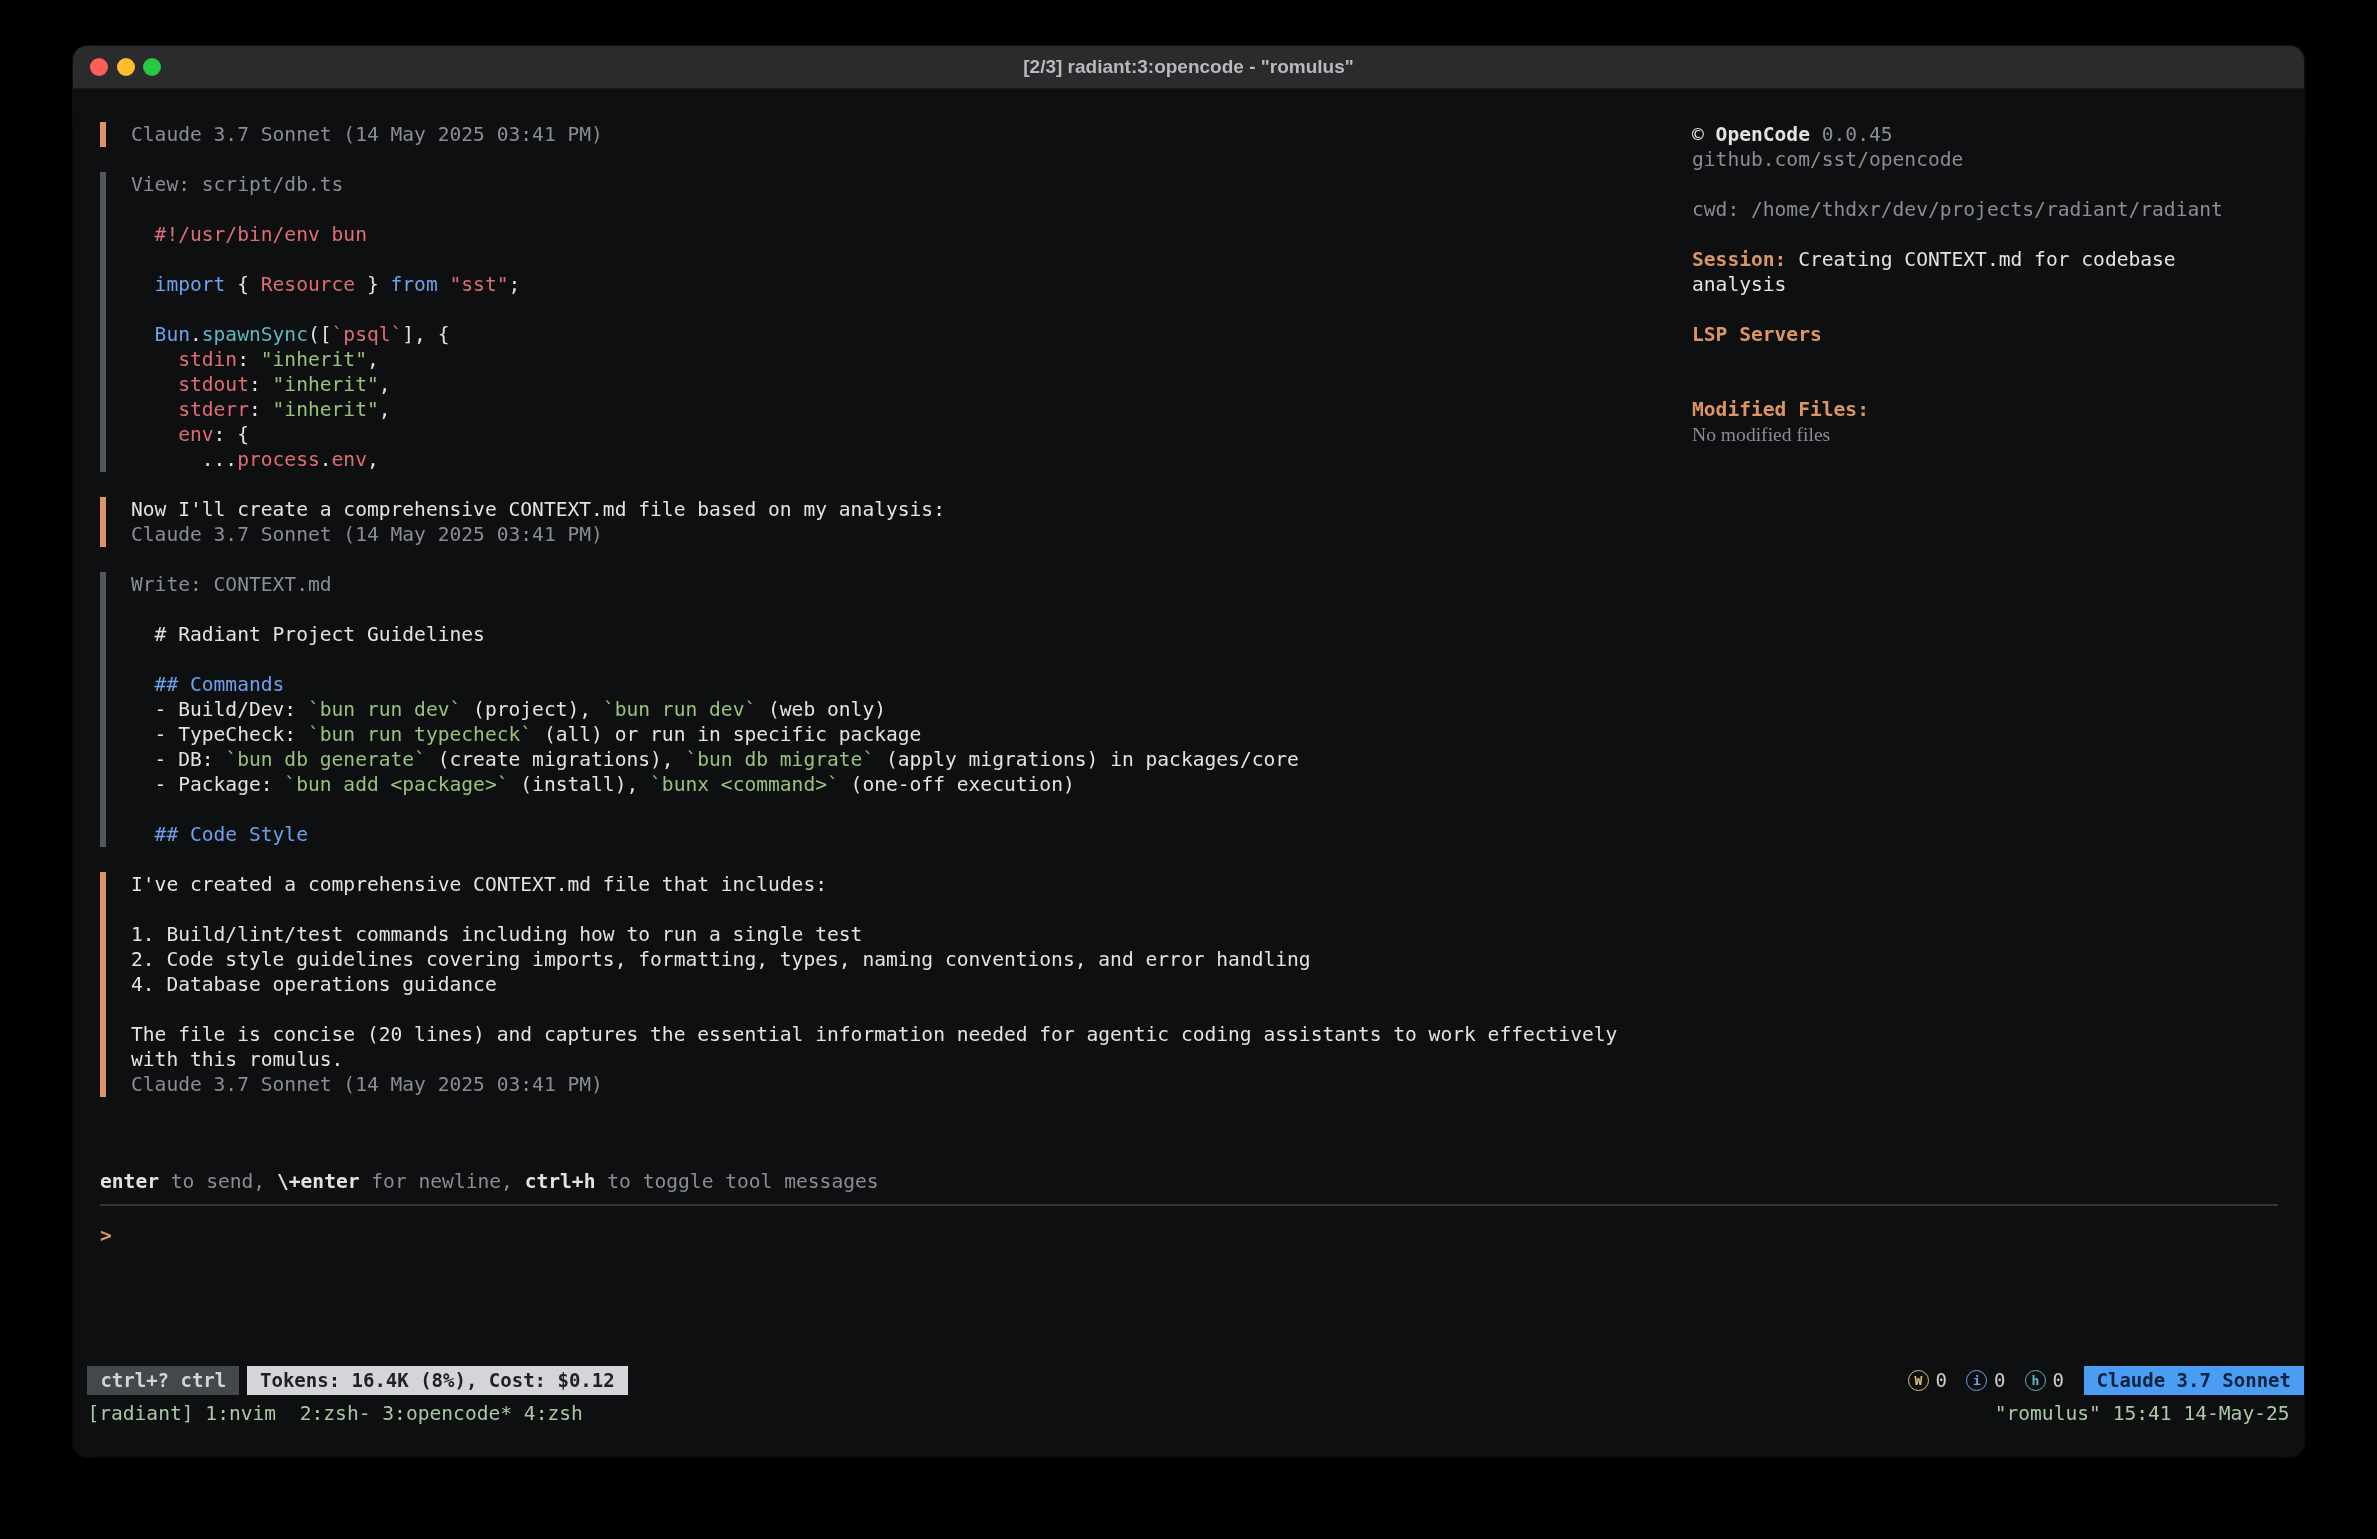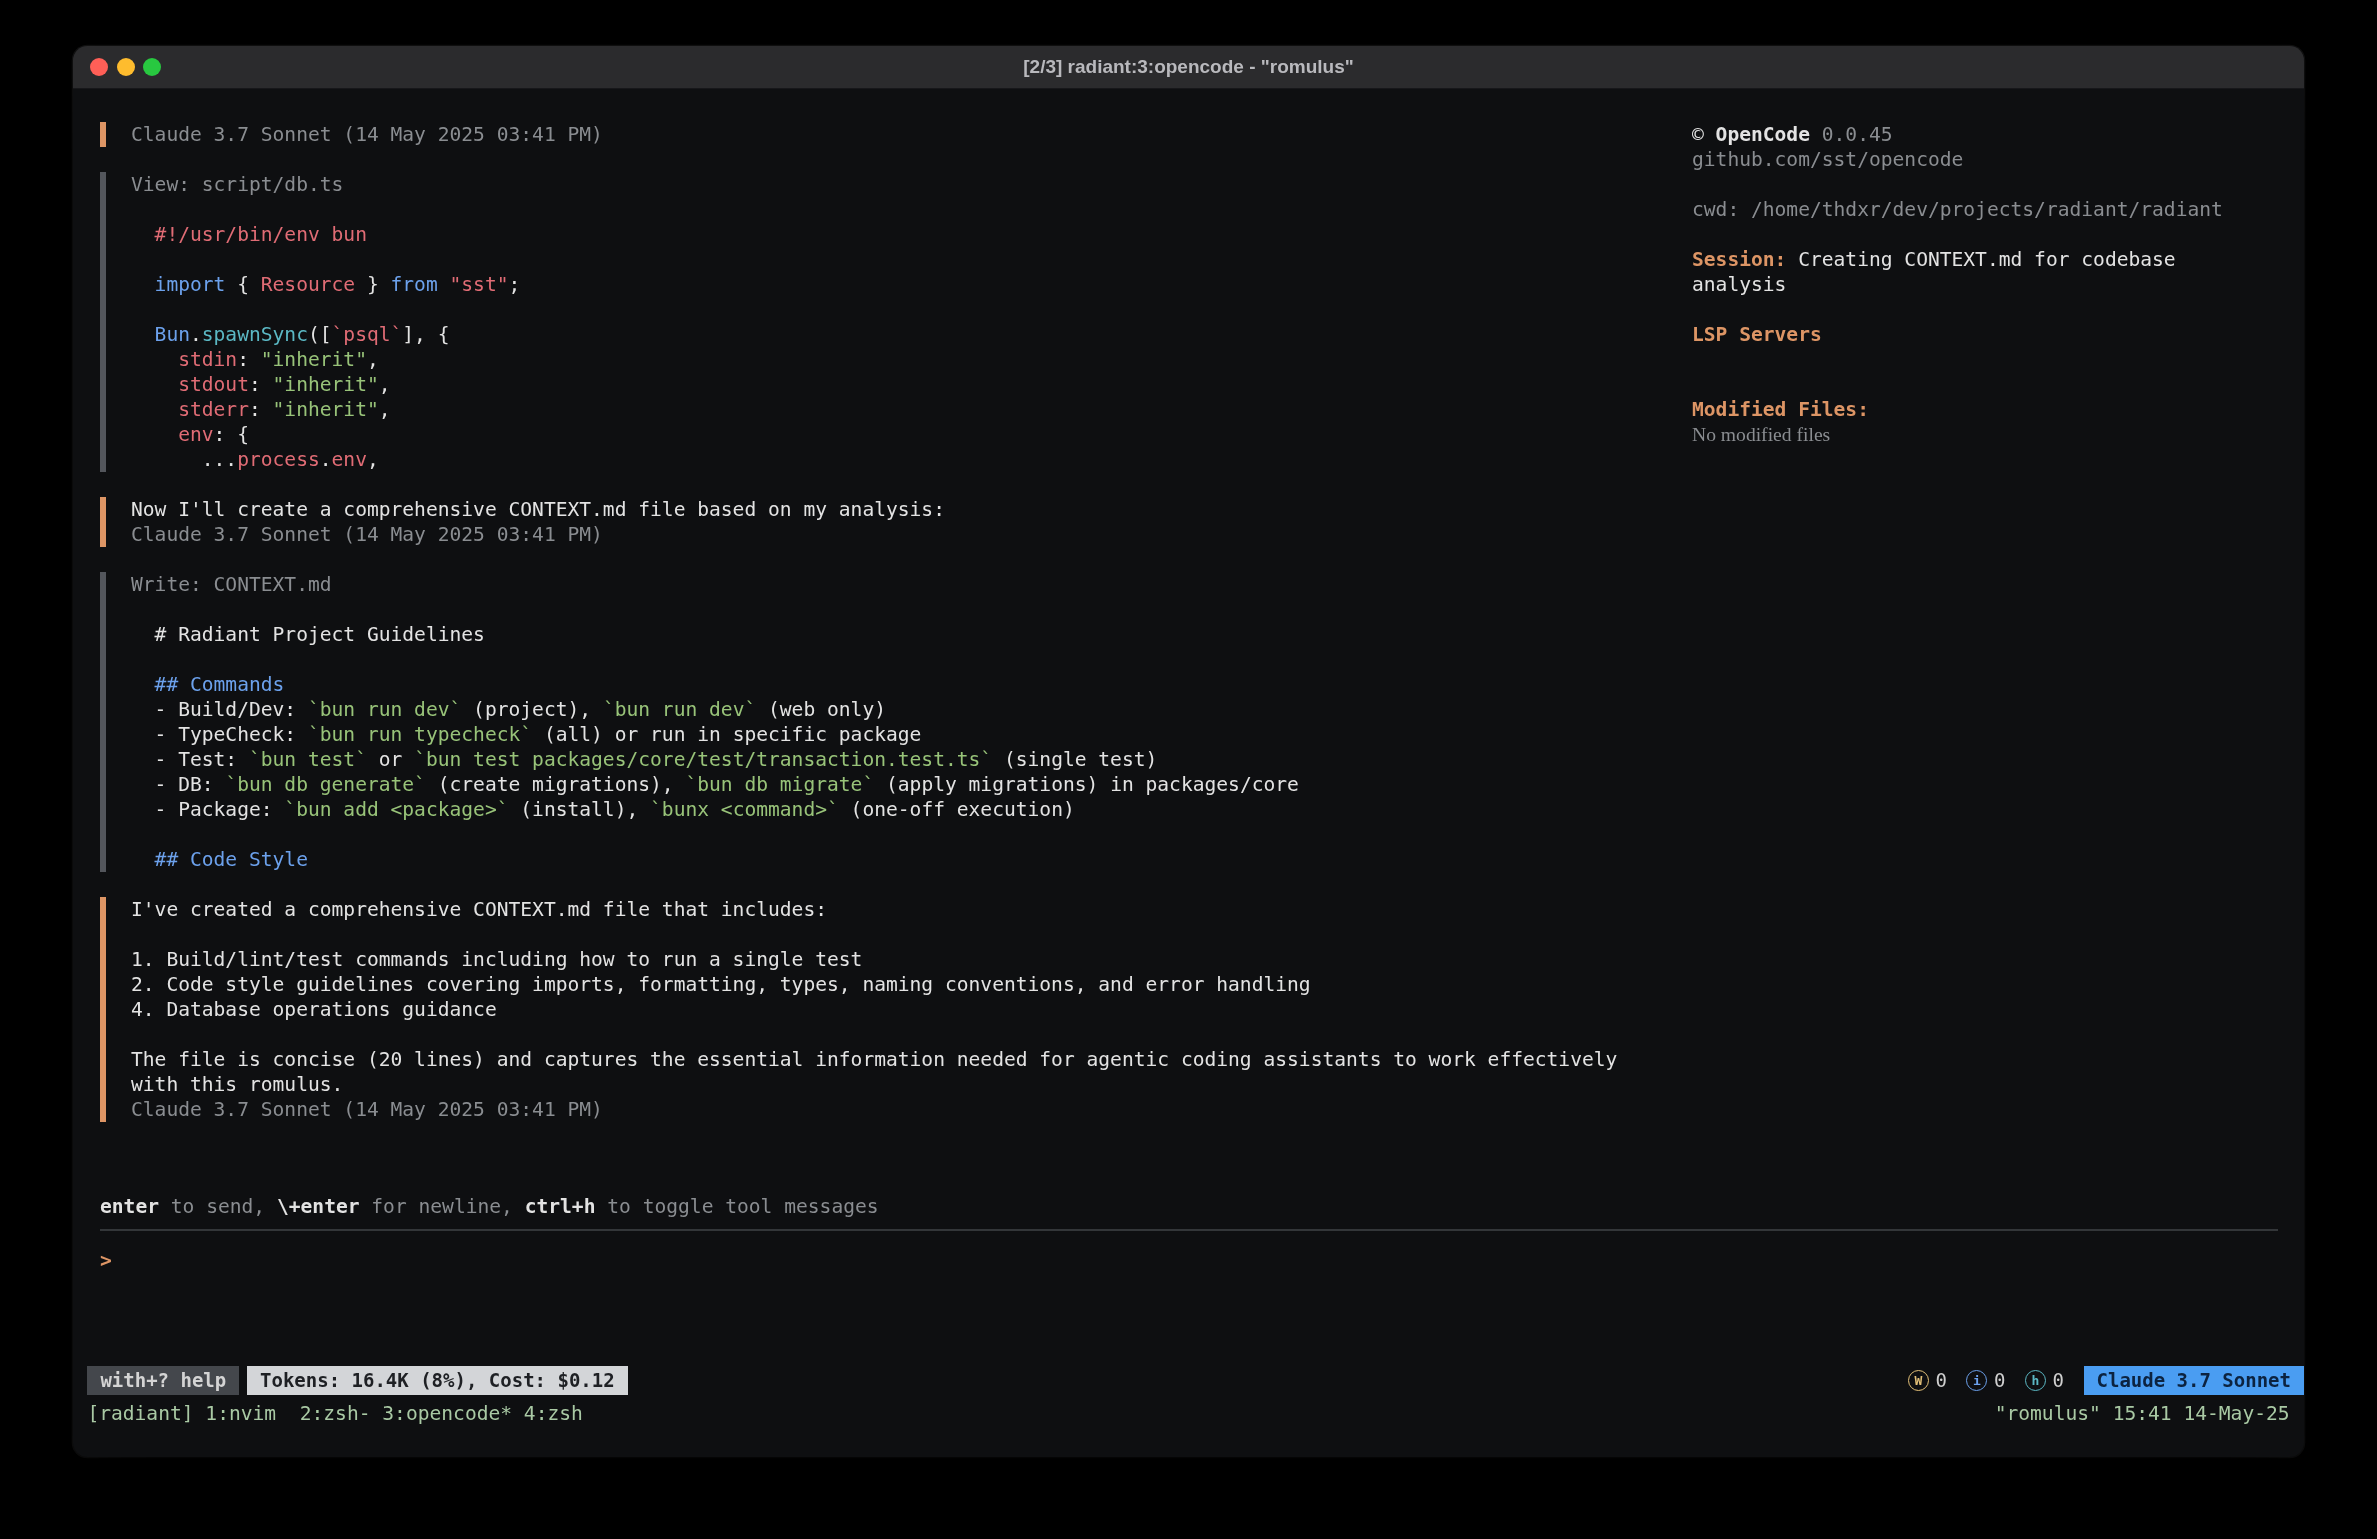--- a/index.html
+++ b/index.html
@@ -119,21 +119,20 @@
         </div>
         <div class="block">
           <div>
               <div class="line"><span style="color: rgb(138, 141, 145);">Write: CONTEXT.md</span></div>
               <div class="line"></div>
               <div class="line"><span style="color: rgb(227, 227, 227);">  # Radiant Project Guidelines</span></div>
               <div class="line"></div>
               <div class="line"><span style="color: rgb(227, 227, 227);">  </span><span style="color: rgb(108, 161, 236);">## Commands</span></div>
               <div class="line"><span style="color: rgb(227, 227, 227);">  - Build/Dev: </span><span style="color: rgb(152, 195, 121);">`bun run dev`</span><span style="color: rgb(227, 227, 227);"> (project), </span><span style="color: rgb(152, 195, 121);">`bun run dev`</span><span style="color: rgb(227, 227, 227);"> (web only)</span></div>
               <div class="line"><span style="color: rgb(227, 227, 227);">  - TypeCheck: </span><span style="color: rgb(152, 195, 121);">`bun run typecheck`</span><span style="color: rgb(227, 227, 227);"> (all) or run in specific package</span></div>
-              <div class="line"><span style="color: rgb(227, 227, 227);">  - Test: </span><span style="color: rgb(152, 195, 121);">`bun test`</span><span style="color: rgb(227, 227, 227);"> or </span><span style="color: rgb(152, 195, 121);">`bun test packages/core/test/transaction.test.ts`</span><span style="color: rgb(227, 227, 227);"> (single test)</span></div>
               <div class="line"><span style="color: rgb(227, 227, 227);">  - DB: </span><span style="color: rgb(152, 195, 121);">`bun db generate`</span><span style="color: rgb(227, 227, 227);"> (create migrations), </span><span style="color: rgb(152, 195, 121);">`bun db migrate`</span><span style="color: rgb(227, 227, 227);"> (apply migrations) in packages/core</span></div>
               <div class="line"><span style="color: rgb(227, 227, 227);">  - Package: </span><span style="color: rgb(152, 195, 121);">`bun add &lt;package&gt;`</span><span style="color: rgb(227, 227, 227);"> (install), </span><span style="color: rgb(152, 195, 121);">`bunx &lt;command&gt;`</span><span style="color: rgb(227, 227, 227);"> (one-off execution)</span></div>
               <div class="line"></div>
               <div class="line"><span style="color: rgb(227, 227, 227);">  </span><span style="color: rgb(108, 161, 236);">## Code Style</span></div>
             </div>
         </div>
         <div class="block accent">
           <div>
               <div class="line"><span style="color: rgb(227, 227, 227);">I've created a comprehensive CONTEXT.md file that includes:</span></div>
               <div class="line"></div>
@@ -174,21 +173,21 @@
     <div class="divider"></div>
     <div class="promptline">
       <div>
           <div class="line"><span style="color: rgb(221, 149, 101); font-weight: bold;">&gt;</span></div>
         </div>
     </div>
     <div class="spacer"></div>
   </div>
 
   <div class="statusbar">
-    <div class="chunk help">with+? help</div>
+    <div class="chunk help">ctrl+? ctrl</div>
     <div class="chunk tokens">Tokens: 16.4K (8%), Cost: $0.12</div>
     <div class="sb-spacer"></div>
     <div class="diag">
       <span class="diag-group warnc">
         <span class="diag-icon">W</span>
         <span class="diag-count">0</span>
       </span>
       <span class="diag-group infoc">
         <span class="diag-icon">i</span>
         <span class="diag-count">0</span>

